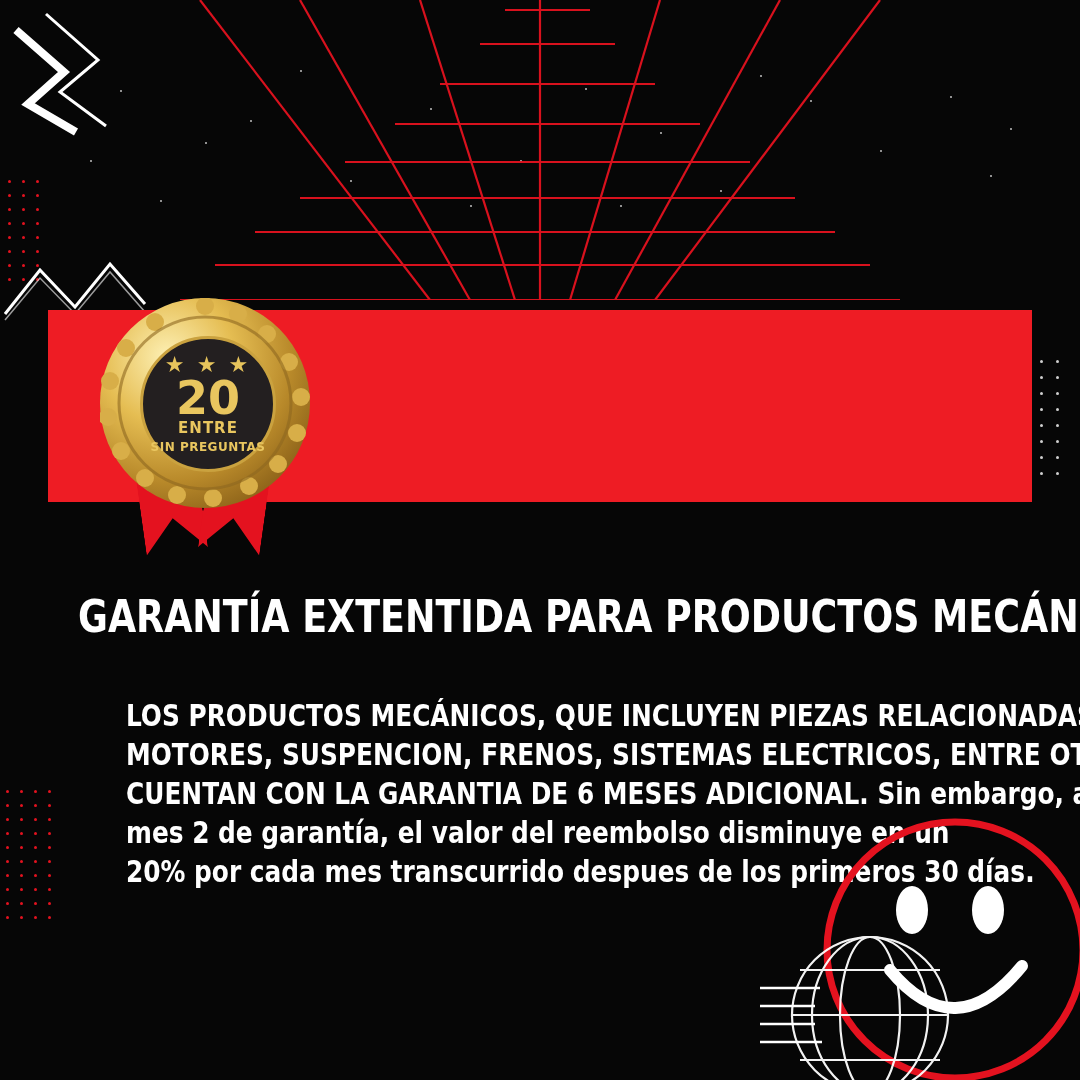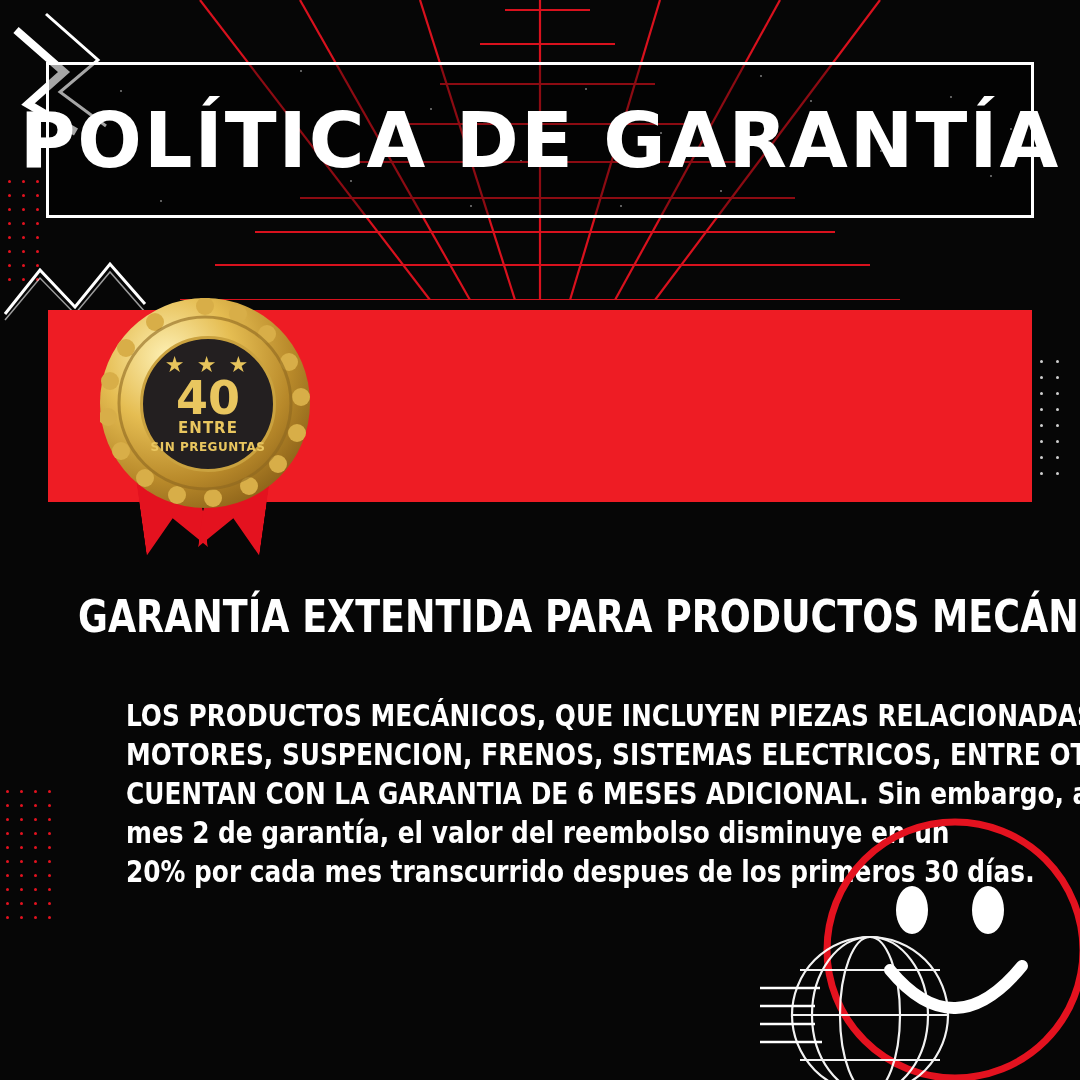--- a/index.html
+++ b/index.html
@@ -360,23 +360,20 @@
   <svg class="bg-layer arrow-deco" style="right:48px;top:252px;width:150px;height:70px" viewBox="0 0 150 70">
     <polyline points="5,62 40,18 75,55 110,12 145,52" fill="none" stroke="#ffffff" stroke-width="3"></polyline>
     <polyline points="5,68 40,26 75,62 110,20 145,60" fill="none" stroke="#ffffff" stroke-width="1.5" opacity=".6"></polyline>
   </svg>
 
   <svg class="bg-layer arrow-deco" style="left:6px;bottom:38px;width:150px;height:140px" viewBox="0 0 150 140">
     <polyline points="10,30 58,72 22,104 70,132" fill="none" stroke="#ffffff" stroke-width="8"></polyline>
     <polyline points="40,14 92,60 54,92 100,126" fill="none" stroke="#ffffff" stroke-width="3"></polyline>
   </svg>
 
-  <div class="title-box">
-    <div class="title-text">POLÍTICA DE GARANTÍA</div>
-  </div>
 
   <div class="red-banner"></div>
 
   <div class="badge-wrap">
     <div class="ribbon-shape l"></div>
     <div class="ribbon-shape r"></div>
 
     <div class="badge-outer">
       <svg class="badge-scallop" viewBox="0 0 210 210">
         <g fill="#d8ae48">
@@ -394,21 +391,21 @@
             <circle cx="21" cy="153" r="9"></circle>
           <circle cx="8" cy="119" r="9"></circle>
             <circle cx="10" cy="83" r="9"></circle>
             <circle cx="26" cy="50" r="9"></circle>
           <circle cx="55" cy="24" r="9"></circle>
         </g>
         <circle cx="105" cy="105" r="86" fill="none" stroke="#8d6720" stroke-width="3" opacity=".6"></circle>
       </svg>
       <div class="badge-inner">
         <div class="badge-stars">★ ★ ★</div>
-        <div class="badge-number">40</div>
+        <div class="badge-number">20</div>
         <div class="badge-dias">ENTRE</div>
         <div class="badge-tag">SIN PREGUNTAS</div>
       </div>
     </div>
   </div>
 
   <div class="headline">GARANTÍA EXTENTIDA PARA PRODUCTOS MECÁNICOS</div>
 
   <div class="body">
     <p>LOS PRODUCTOS MECÁNICOS, QUE INCLUYEN PIEZAS RELACIONADAS CON</p>

